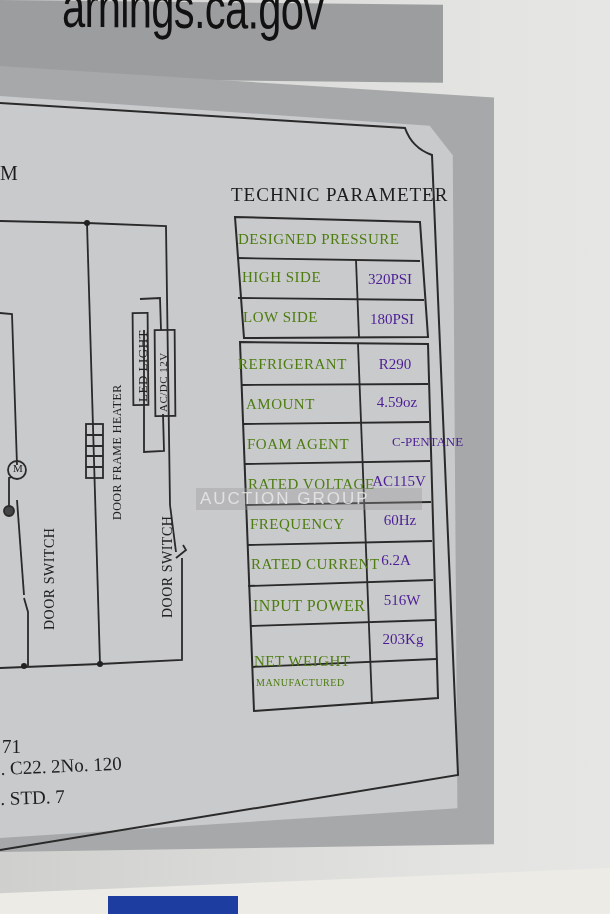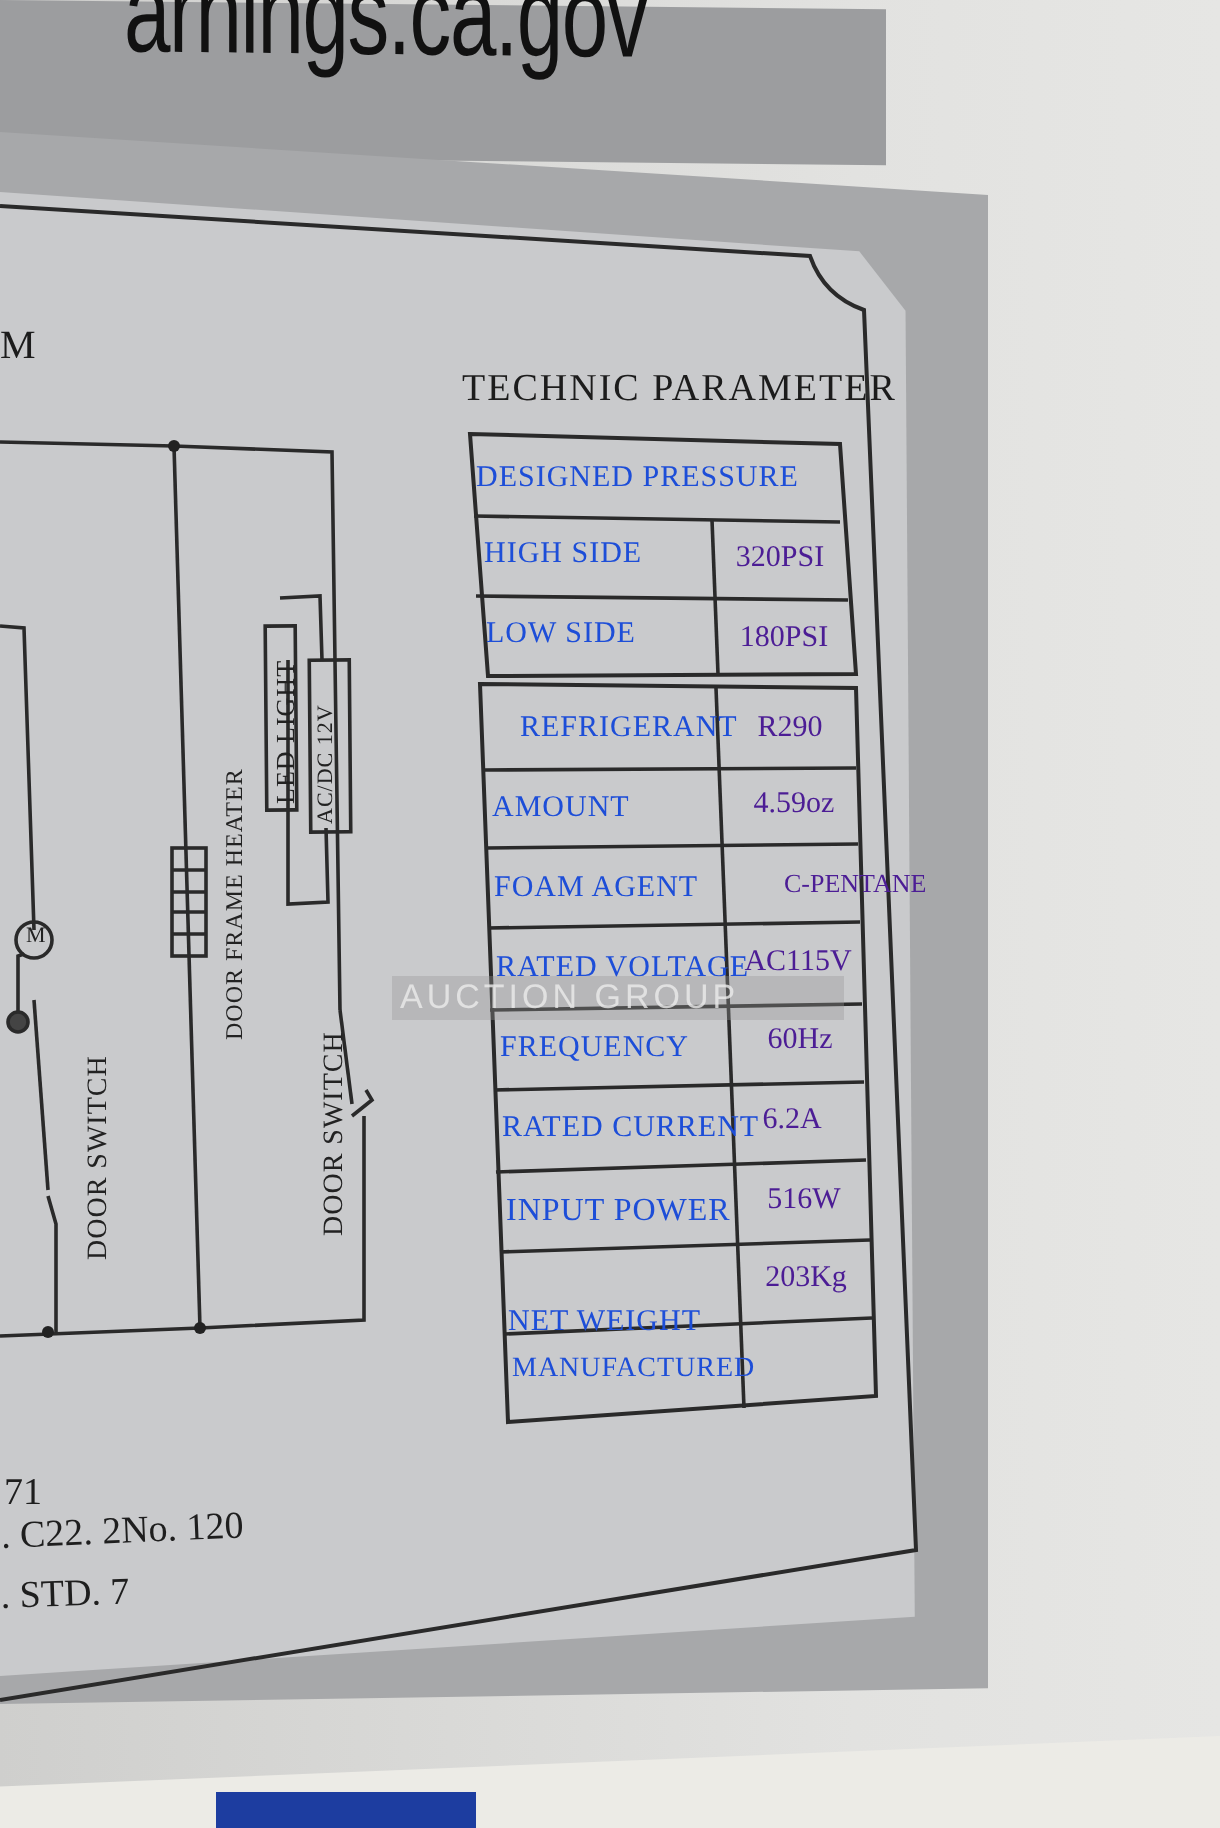--- a/index.html
+++ b/index.html
@@ -5,21 +5,21 @@
   html,body{margin:0;padding:0;}
   body{width:610px;height:914px;overflow:hidden;position:relative;background:#d9d9d7;font-family:"Liberation Serif","DejaVu Serif",serif;}
   .abs{position:absolute;}
   #bg-right{left:0;top:0;width:610px;height:914px;background:linear-gradient(90deg,#cfcfcd 0%,#e2e2e0 70%,#e6e6e4 100%);}
   #top-sticker{left:0;top:0;width:443px;height:78px;background:#9c9d9f;transform:skewY(0.6deg);transform-origin:0 0;}
   #top-url{left:62px;top:-28px;font-family:"Liberation Sans","DejaVu Sans",sans-serif;font-size:58px;letter-spacing:-1px;color:#111;transform:scaleX(0.72);transform-origin:0 0;white-space:nowrap;}
   #label-plate{left:0;top:66px;width:494px;height:786px;background:#a7a8aa;clip-path:polygon(0 0,100% 4%,100% 99%,0 100%);}
   #label-inner{left:0;top:96px;width:462px;height:742px;background:#c9cacc;clip-path:polygon(0 0,93% 4%,98% 8%,99% 96%,0 100%);}
   #diagram{left:0;top:0;width:610px;height:914px;}
   .title{font-size:19px;color:#1c1c1c;white-space:nowrap;letter-spacing:1px;}
-  .cell{font-size:15px;color:#1d4ed8;white-space:nowrap;letter-spacing:0.5px;}
+  .cell{font-size:15px;color:#4d7c0f;white-space:nowrap;letter-spacing:0.5px;}
   .val{font-size:15px;color:#4c1d95;white-space:nowrap;text-align:center;}
   .vtext{font-size:13px;color:#222;white-space:nowrap;transform:rotate(-90deg);transform-origin:0 0;letter-spacing:0.5px;}
   .std{font-size:19px;color:#1e1e1e;white-space:nowrap;}
   #watermark{left:196px;top:488px;width:222px;height:22px;background:rgba(150,150,150,0.35);color:rgba(235,235,235,0.8);font-family:"Liberation Sans",sans-serif;font-size:17px;letter-spacing:2px;line-height:22px;padding-left:4px;}
   #blue-strip{left:108px;top:896px;width:130px;height:18px;background:#1d3da0;}
   #white-strip{left:0;top:868px;width:610px;height:46px;background:#ecebe6;clip-path:polygon(0 55%,100% 0,100% 100%,0 100%);}
 </style>
 </head>
 <body>
 
@@ -94,21 +94,21 @@
 <div class="abs" style="left:13px;top:462px;font-size:11px;color:#222;">M</div>
 
 <div class="abs title" style="left:231px;top:184px;">TECHNIC  PARAMETER</div>
 <div class="abs cell" style="left:238px;top:231px;">DESIGNED PRESSURE</div>
 
 <div class="abs cell" style="left:242px;top:269px;">HIGH SIDE</div>
 <div class="abs val" style="left:358px;top:271px;width:64px;">320PSI</div>
 <div class="abs cell" style="left:243px;top:309px;">LOW SIDE</div>
 <div class="abs val" style="left:360px;top:311px;width:64px;">180PSI</div>
 
-<div class="abs cell" style="left:260px;top:356px;">REFRIGERANT</div>
+<div class="abs cell" style="left:238px;top:356px;">REFRIGERANT</div>
 <div class="abs val" style="left:362px;top:356px;width:66px;">R290</div>
 
 <div class="abs cell" style="left:246px;top:396px;">AMOUNT</div>
 <div class="abs val" style="left:364px;top:394px;width:66px;text-align:center;">4.59oz</div>
 
 <div class="abs cell" style="left:247px;top:436px;">FOAM AGENT</div>
 <div class="abs val" style="left:364px;top:434px;width:68px;font-size:13px;padding-left:28px;">C-PENTANE</div>
 
 <div class="abs cell" style="left:248px;top:476px;">RATED VOLTAGE</div>
 <div class="abs val" style="left:366px;top:473px;width:66px;">AC115V</div>
@@ -118,21 +118,21 @@
 
 <div class="abs cell" style="left:251px;top:556px;">RATED CURRENT</div>
 <div class="abs val" style="left:364px;top:552px;width:64px;">6.2A</div>
 
 <div class="abs cell" style="left:253px;top:597px;font-size:16px;">INPUT POWER</div>
 <div class="abs val" style="left:370px;top:592px;width:64px;">516W</div>
 
 <div class="abs cell" style="left:254px;top:653px;">NET WEIGHT</div>
 <div class="abs val" style="left:371px;top:631px;width:64px;">203Kg</div>
 
-<div class="abs cell" style="left:256px;top:677px;font-size:14px;">MANUFACTURED</div>
+<div class="abs cell" style="left:256px;top:677px;font-size:10px;">MANUFACTURED</div>
 <div class="abs val" style="left:373px;top:671px;width:64px;"></div>
 
 <div class="abs std" style="left:2px;top:736px;">71</div>
 <div class="abs std" style="left:0;top:758px;transform:rotate(-2.5deg);transform-origin:0 0;">. C22. 2No. 120</div>
 <div class="abs std" style="left:0;top:788px;transform:rotate(-2deg);transform-origin:0 0;">. STD. 7</div>
 
 <div id="watermark" class="abs">AUCTION GROUP</div>
 
 <div id="white-strip" class="abs"></div>
 <div id="blue-strip" class="abs"></div>

